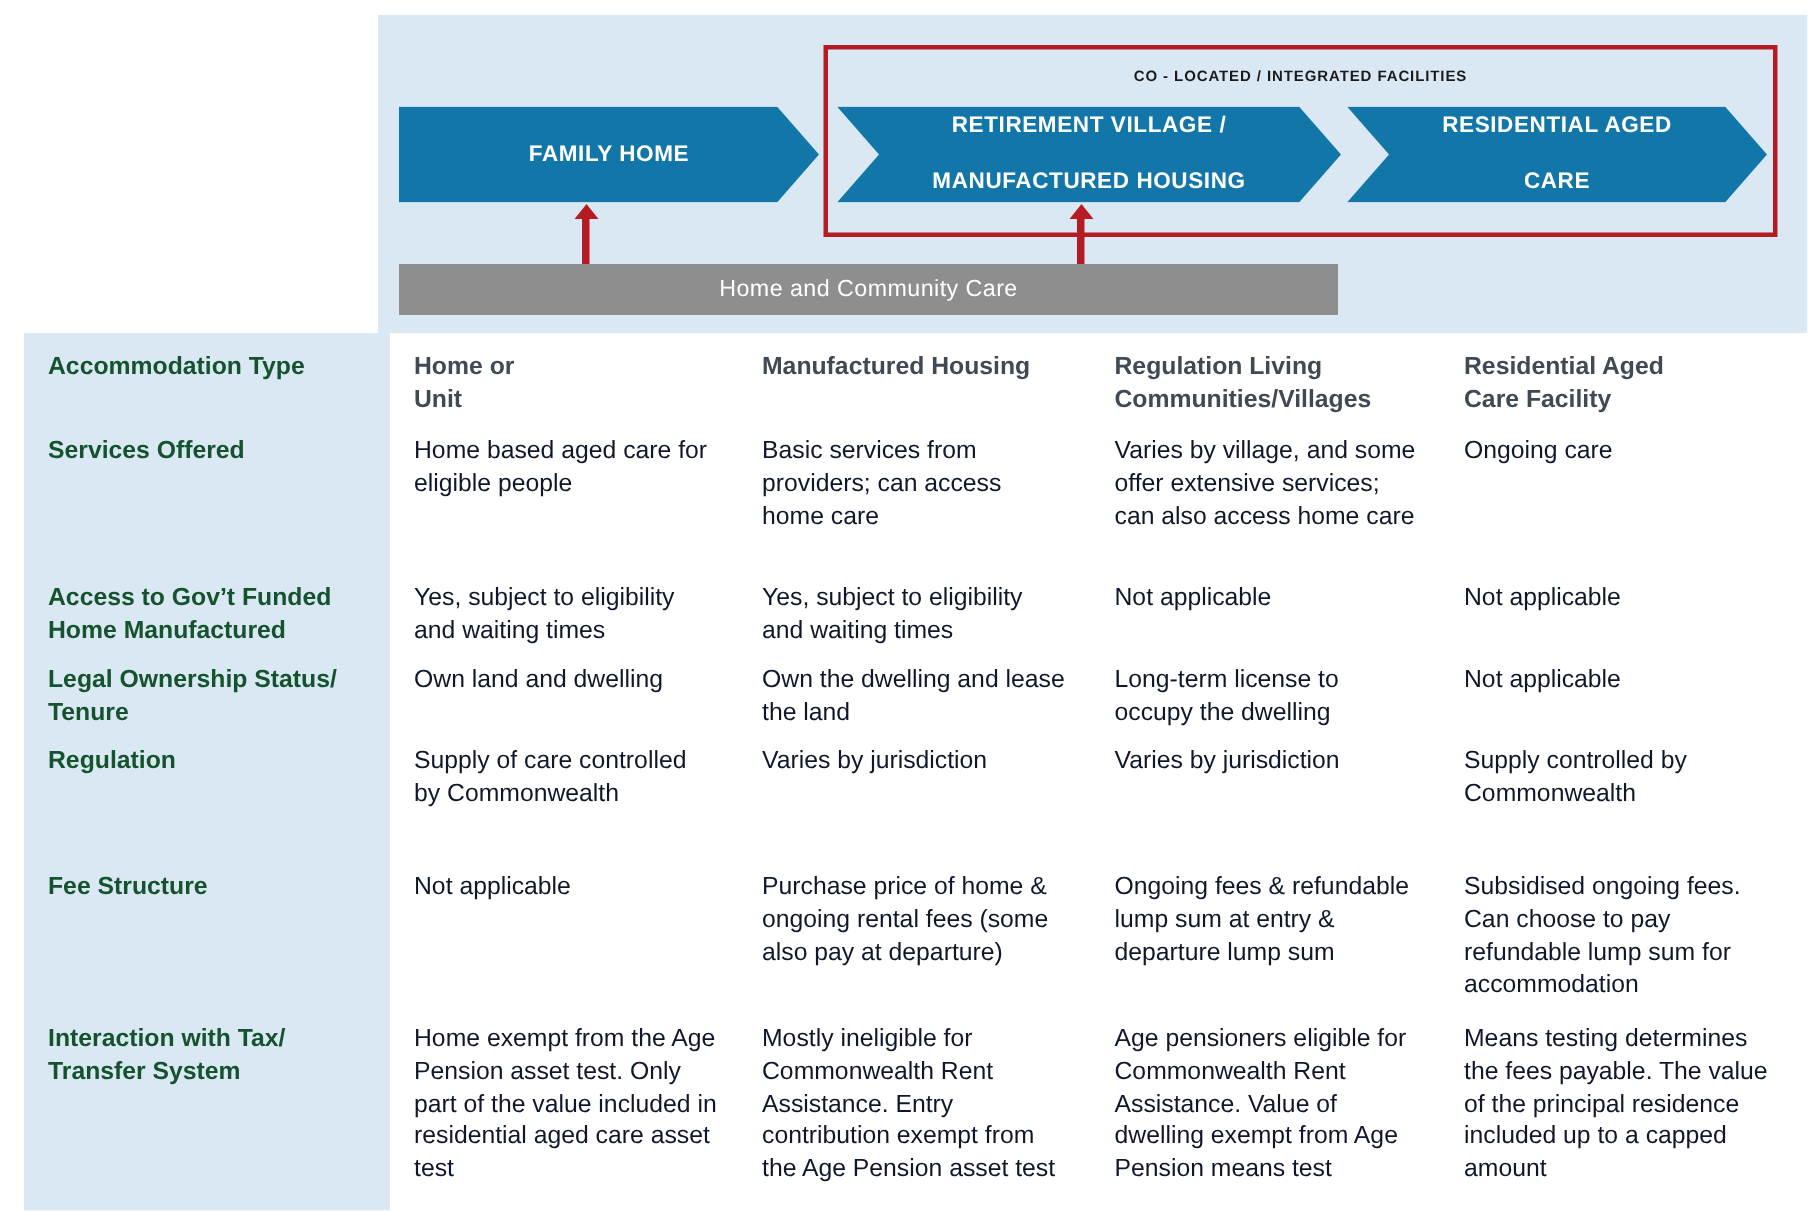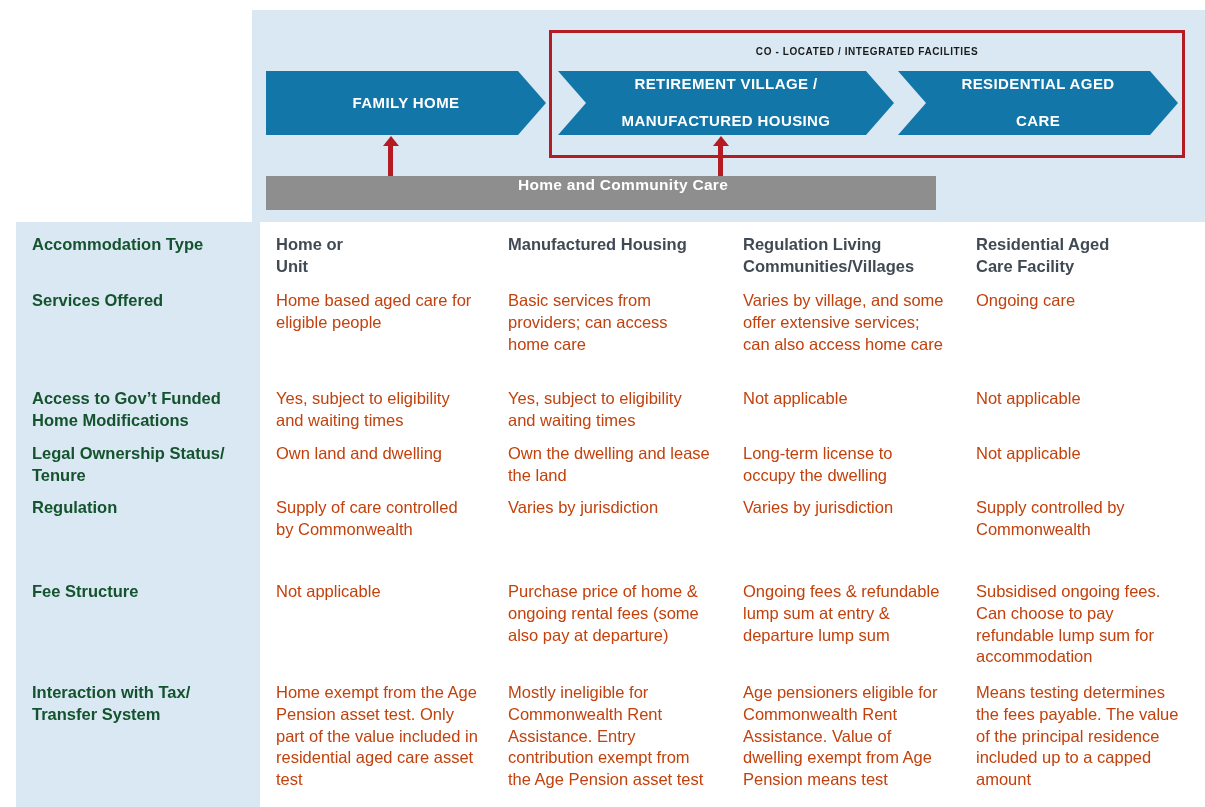--- a/index.html
+++ b/index.html
@@ -42,22 +42,22 @@
     clip-path:polygon(0 0,calc(100% - 28px) 0,100% 50%,calc(100% - 28px) 100%,0 100%,28px 50%);
   }
   .chev-3{
     left:646px;top:61px;width:280px;
     clip-path:polygon(0 0,calc(100% - 28px) 0,100% 50%,calc(100% - 28px) 100%,0 100%,28px 50%);
   }
 
   .hcc-bar{
     position:absolute;left:14px;top:166px;width:626px;height:34px;
     background:#8E8E8E;color:#ffffff;
-    display:flex;justify-content:center;
-    font-weight:bold;font-size:15.5px;letter-spacing:.3px;padding-left:44px;
+    display:flex;align-items:center;justify-content:center;
+    font-weight:normal;font-size:15.5px;letter-spacing:.3px;
   }
 
   
   .red-arrow{position:absolute;width:5px;background:#B51B23;}
   .red-arrow::before{
     content:"";position:absolute;left:50%;top:-9px;transform:translateX(-50%);
     width:0;height:0;border-left:8px solid transparent;border-right:8px solid transparent;
     border-bottom:10px solid #B51B23;
   }
   .arrow-a{left:136px;top:135px;height:32px;}
@@ -71,21 +71,21 @@
     position:absolute;left:16px;top:0;width:244px;height:585px;
     background:#D9E8F2;
   }
   .grid{
     position:absolute;left:0;top:0;width:1205px;
     display:grid;
     grid-template-columns:16px 244px 232px 235px 233px 245px;
   }
   .cell{
     padding:12px 14px 0 16px;box-sizing:border-box;
-    font-size:16.5px;line-height:1.32;color:#c2410c;
+    font-size:16.5px;line-height:1.32;color:#0f172a;
     font-family:"Liberation Sans", sans-serif;
   }
   .cell.rowlabel{
     color:#14532d;font-weight:bold;padding-left:16px;
   }
   .cell.header{font-weight:bold;color:#404a54;}
   .spacer{padding:0;}
 </style>
 </head>
 <body>
@@ -151,21 +151,21 @@
         <span>Services Offered</span>
       </div>
       <div class="cell" style="height:98px">Home based aged care for eligible people</div>
       <div class="cell" style="height:98px">Basic services from providers; can access home care</div>
       <div class="cell" style="height:98px">Varies by village, and some offer extensive services; can also access home care</div>
       <div class="cell" style="height:98px">Ongoing care</div>
 
       <div class="cell spacer"></div>
       <div class="cell rowlabel" style="height:55px">
         <span>Access to Gov’t Funded</span><br>
-        <span>Home Modifications</span>
+        <span>Home Manufactured</span>
       </div>
       <div class="cell" style="height:55px">Yes, subject to eligibility and waiting times</div>
       <div class="cell" style="height:55px">Yes, subject to eligibility and waiting times</div>
       <div class="cell" style="height:55px">Not applicable</div>
       <div class="cell" style="height:55px">Not applicable</div>
 
       <div class="cell spacer"></div>
       <div class="cell rowlabel" style="height:54px">
         <span>Legal Ownership Status/</span><br>
         <span>Tenure</span>

